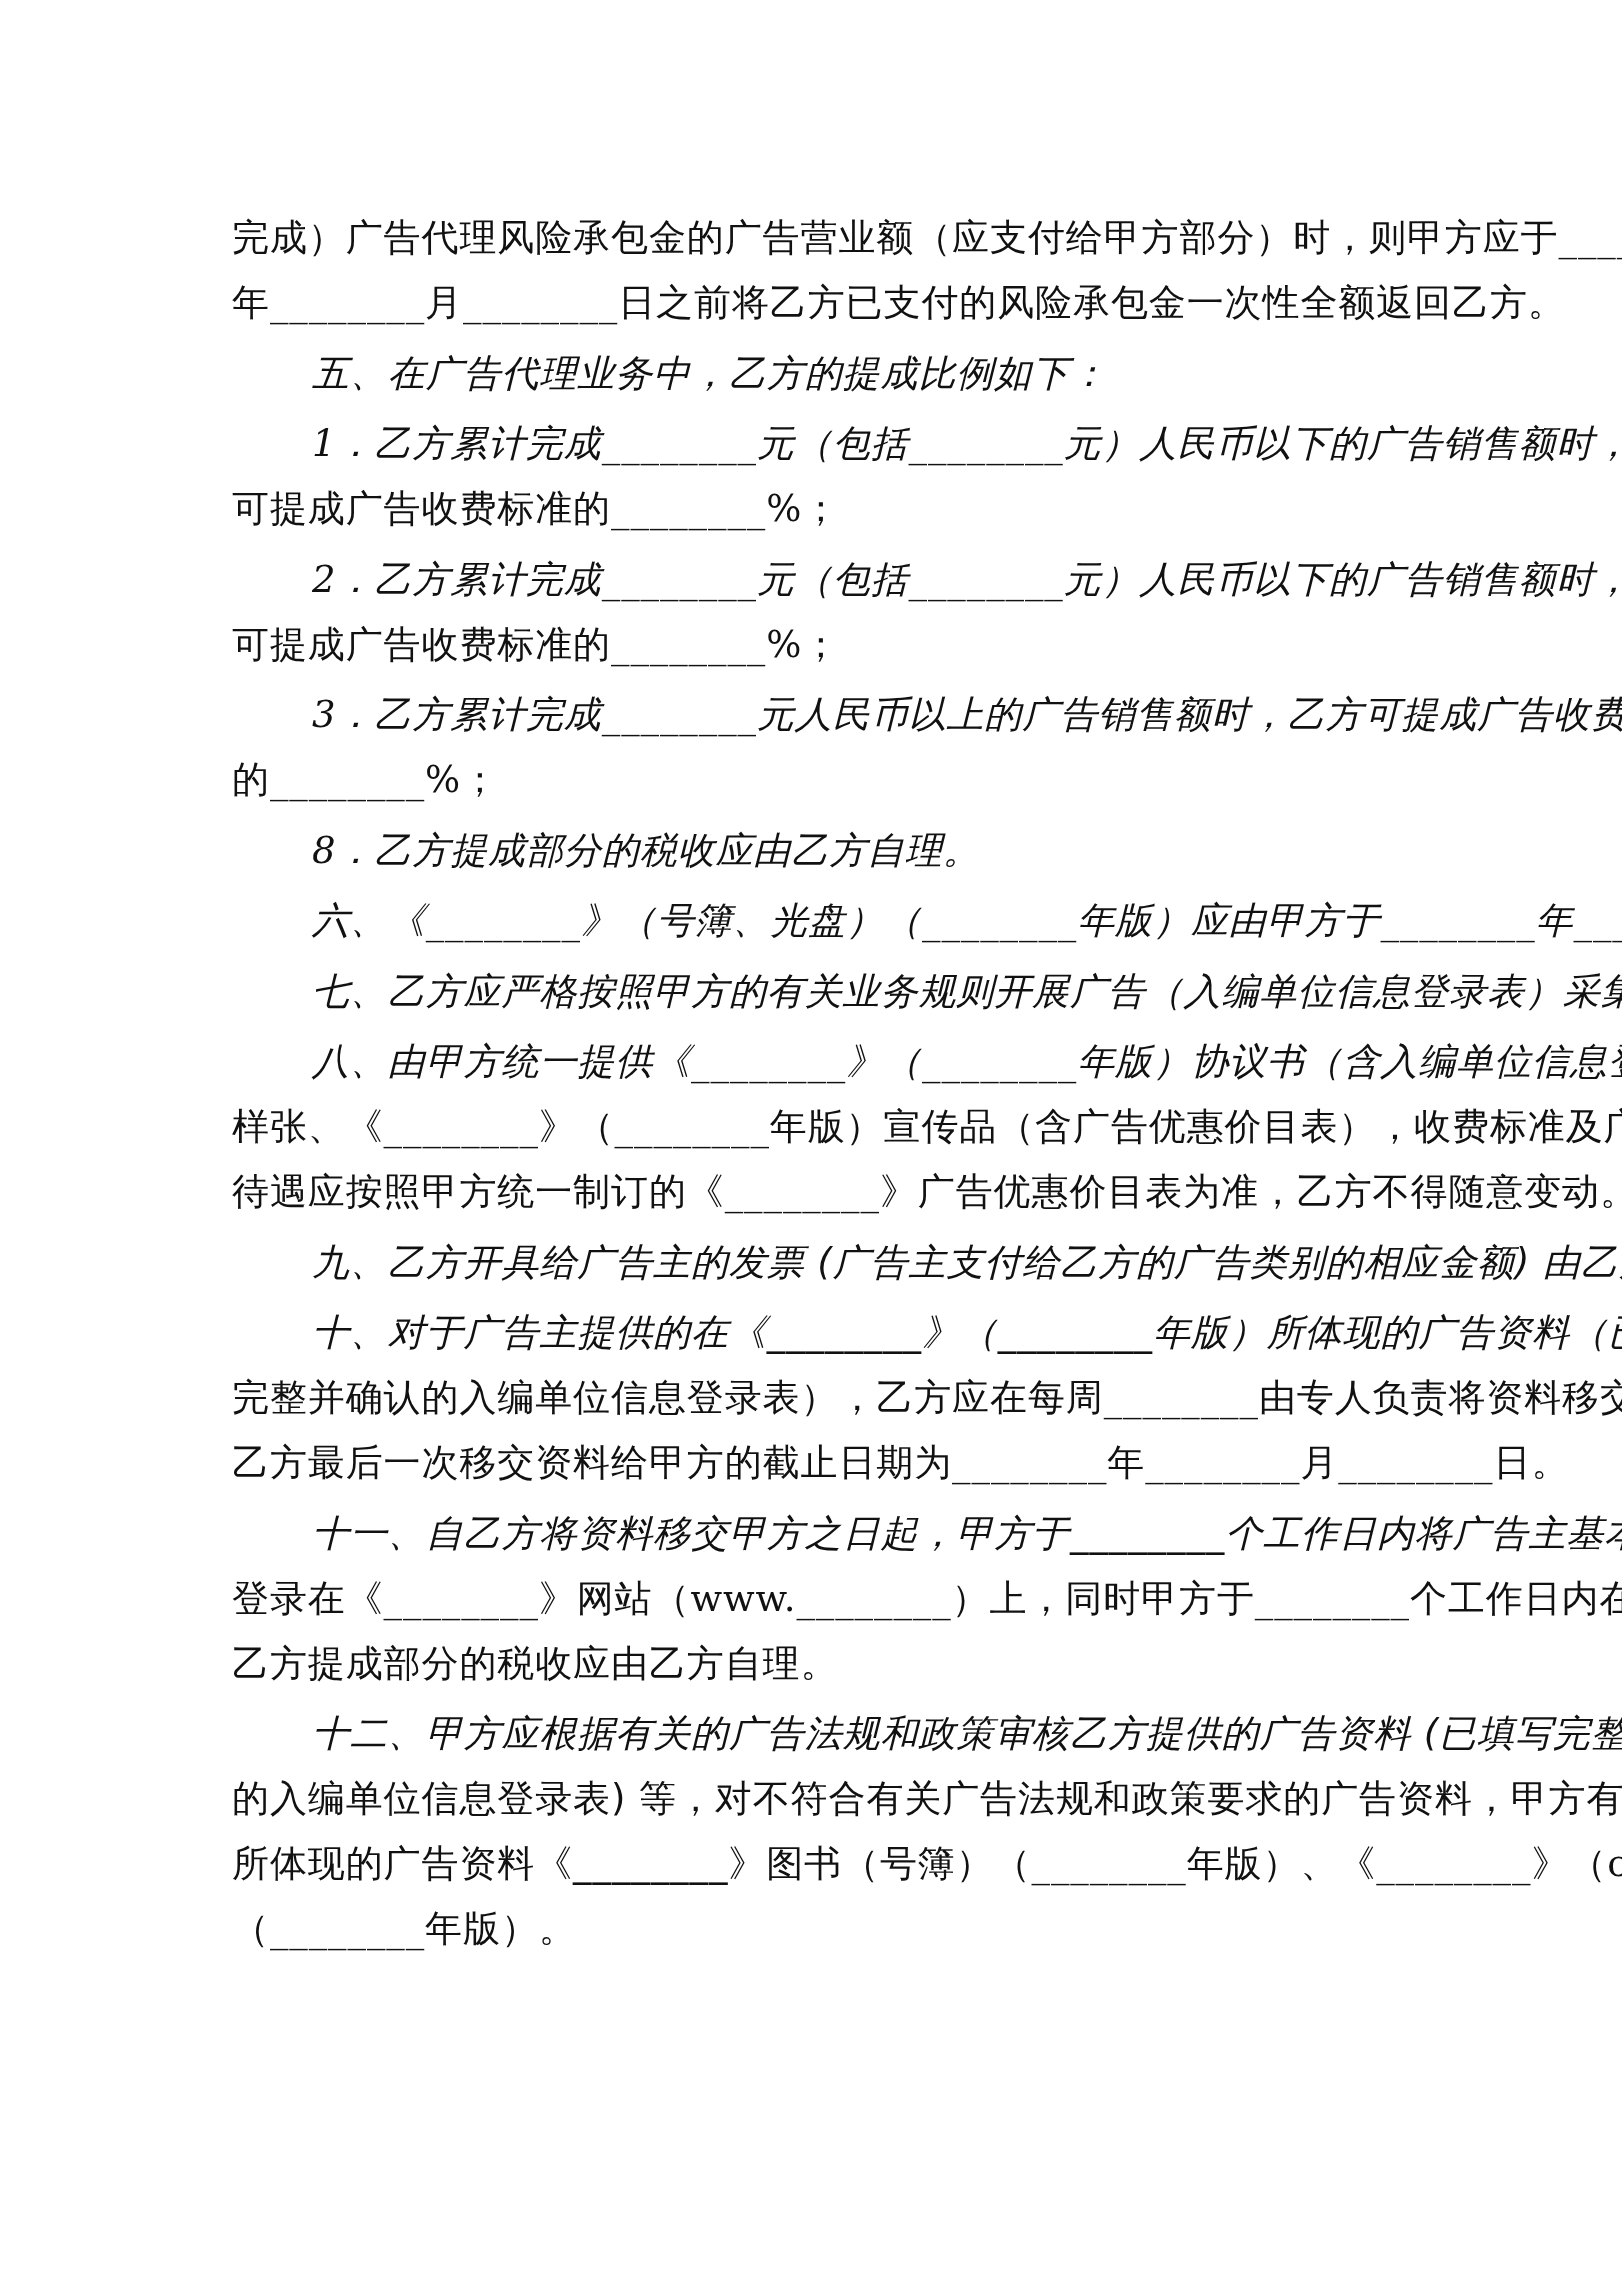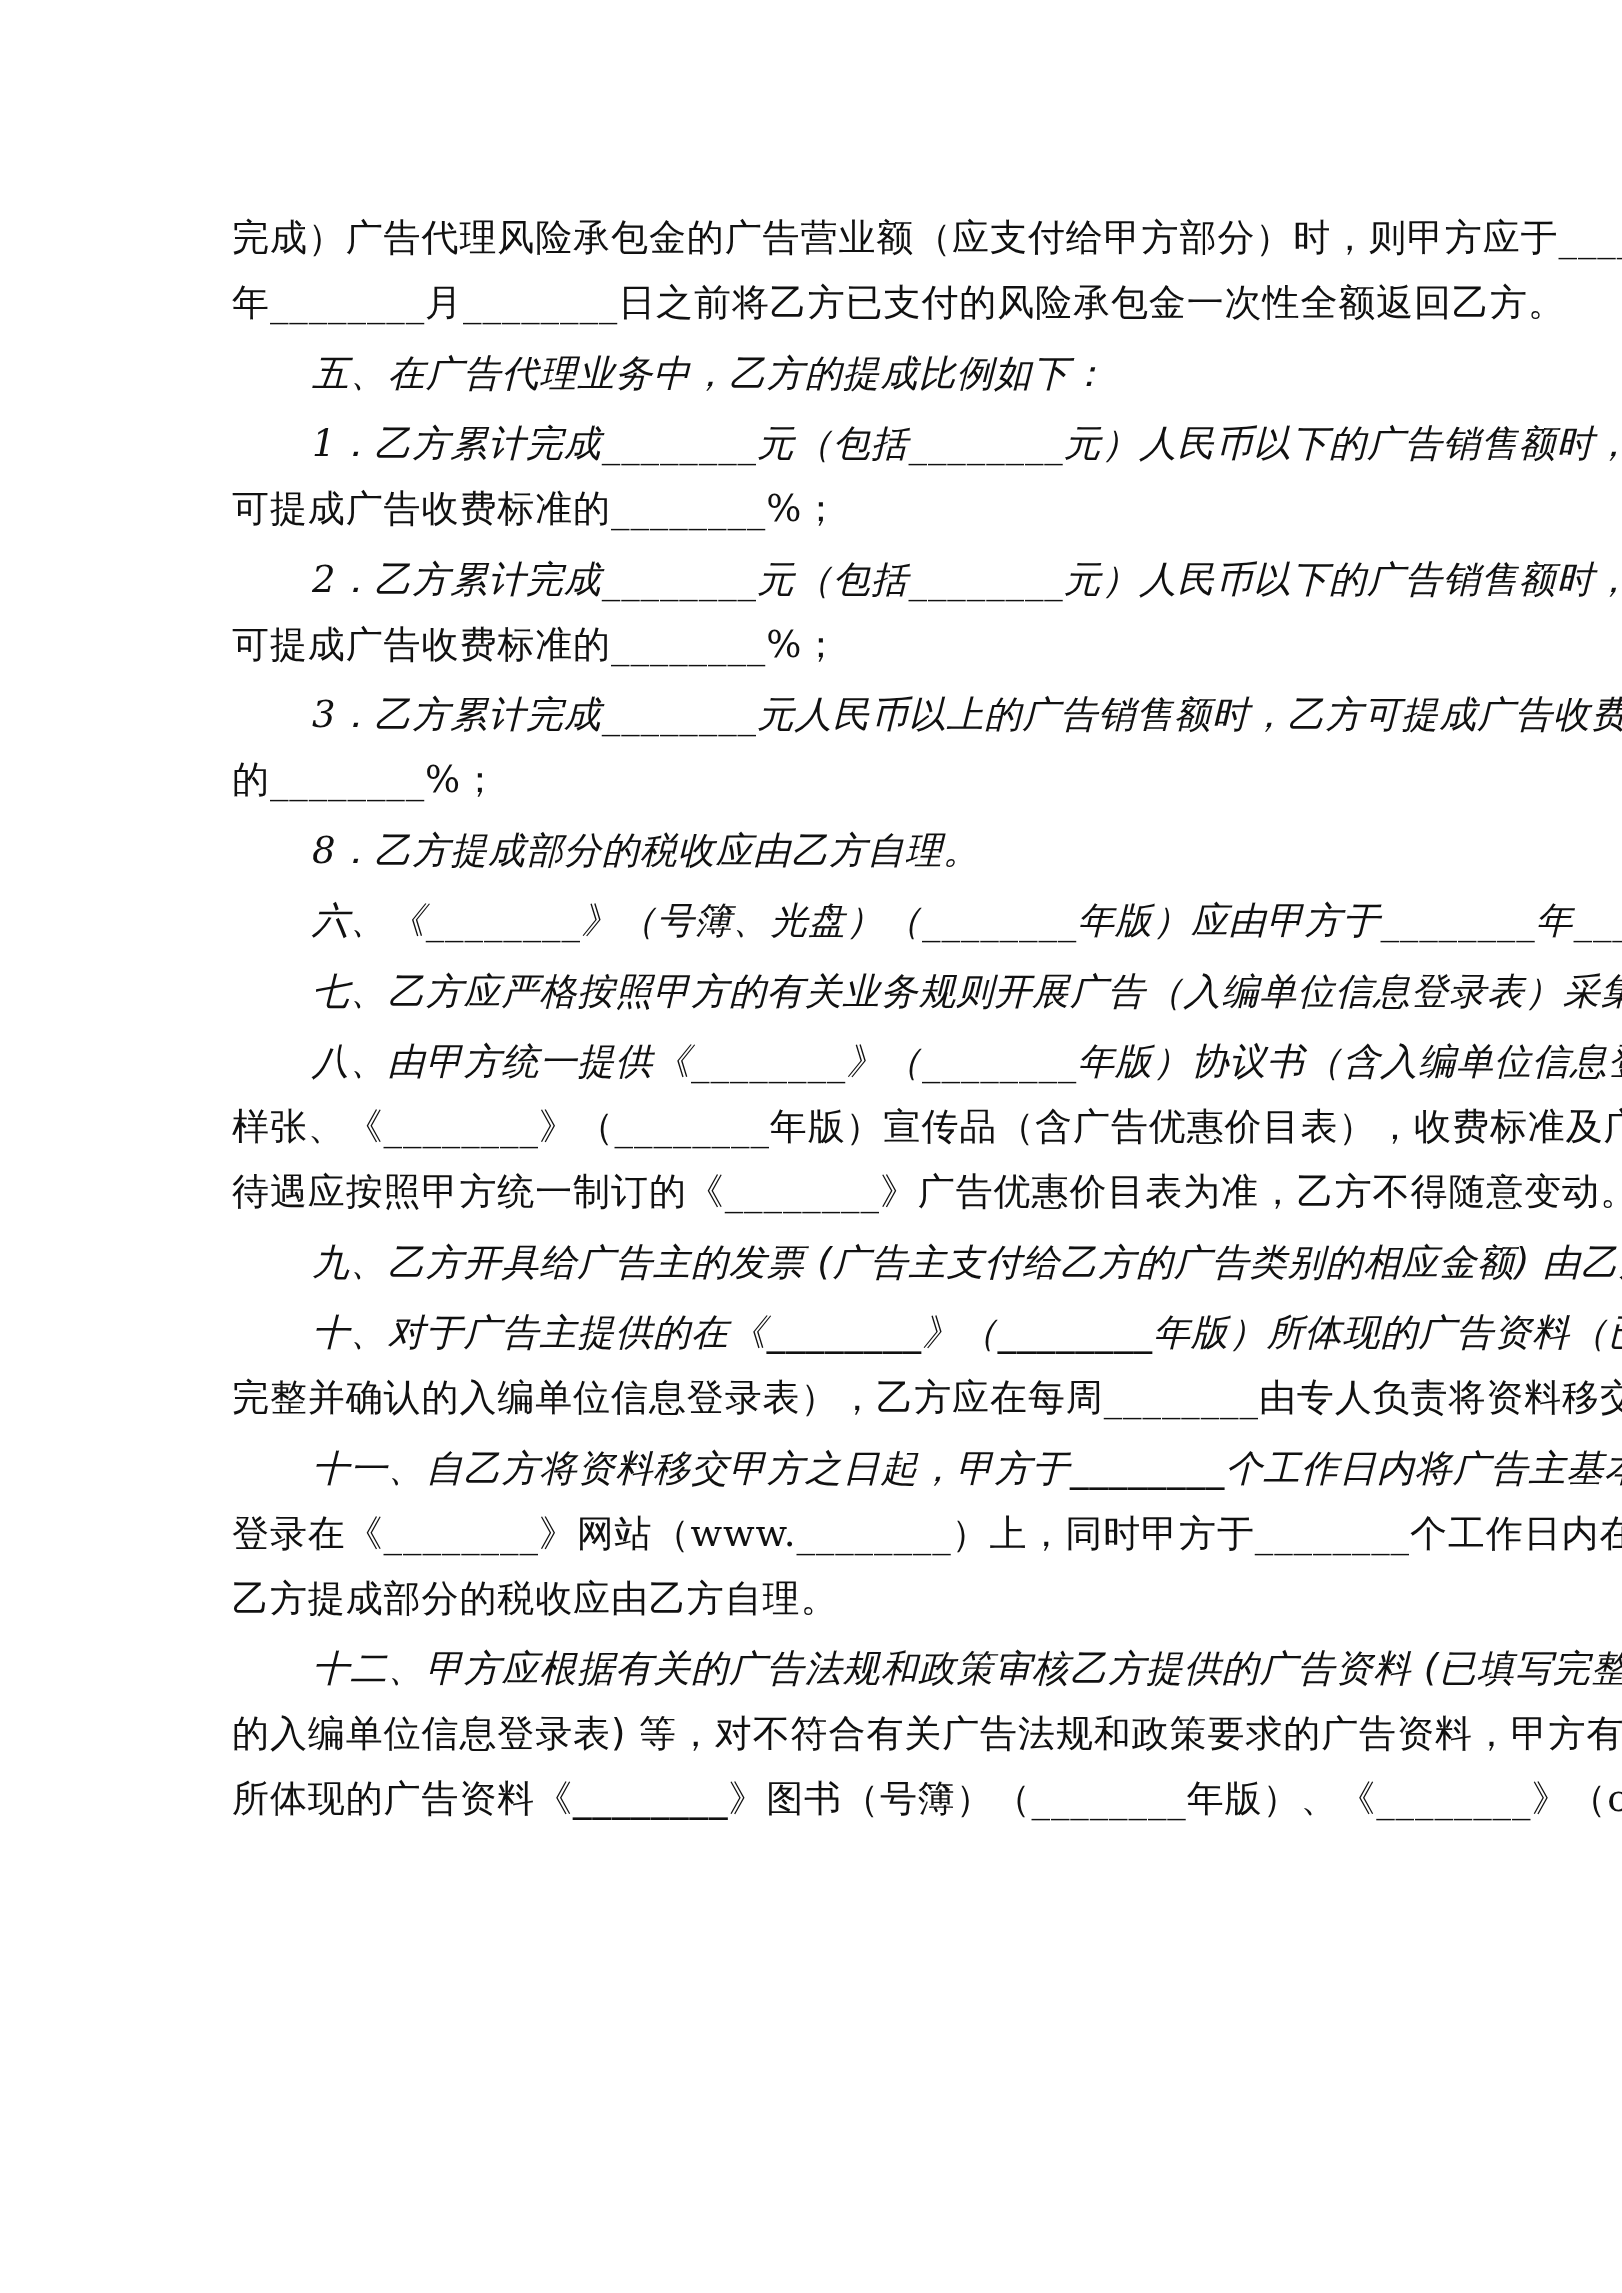--- a/index.html
+++ b/index.html
@@ -79,26 +79,28 @@
         <div class="line indent"><span class="f-song">八、由甲方统一提供《________》（________年版）协议书（含入编单位信息登录表）</span></div>
         <div class="line"><span class="f-song">样张、《________》（________年版）宣传品（含广告优惠价目表），收费标准及广告主</span></div>
         <div class="line"><span class="f-song">待遇应按照甲方统一制订的《________》广告优惠价目表为准，乙方不得随意变动。</span></div>
       </div>
       <div class="para">
         <div class="line indent"><span class="f-hei">九、乙方开具给广告主的发票 (广告主支付给乙方的广告类别的相应金额) 由乙方自理。</span></div>
       </div>
       <div class="para">
         <div class="line indent"><span class="f-hei">十、对于广告主提供的在《________》（________年版）所体现的广告资料（已填写</span></div>
         <div class="line"><span class="f-song">完整并确认的入编单位信息登录表），乙方应在每周________由专人负责将资料移交甲方。</span></div>
+        <div class="line"><span class="f-song">乙方最后一次移交资料给甲方的截止日期为________年________月________日。</span></div>
       </div>
       <div class="para">
         <div class="line indent"><span class="f-hei">十一、自乙方将资料移交甲方之日起，甲方于________个工作日内将广告主基本信息</span></div>
         <div class="line"><span class="f-song">登录在《________》网站（www.________）上，同时甲方于________个工作日内在网上</span></div>
         <div class="line"><span class="f-song">乙方提成部分的税收应由乙方自理。</span></div>
       </div>
       <div class="para">
         <div class="line indent"><span class="f-hei">十二、甲方应根据有关的广告法规和政策审核乙方提供的广告资料 (已填写完整并确认</span></div>
         <div class="line"><span class="f-hei">的入编单位信息登录表) 等，对不符合有关广告法规和政策要求的广告资料，甲方有权进行</span></div>
         <div class="line"><span class="f-hei">所体现的广告资料《________》</span><span class="f-song">图书（号簿）（________年版）、《________》（cd-rom）</span></div>
+        <div class="line"><span class="f-song">（________年版）。</span></div>
       </div>
     </div>
 </div>
 
 
 </body></html>

